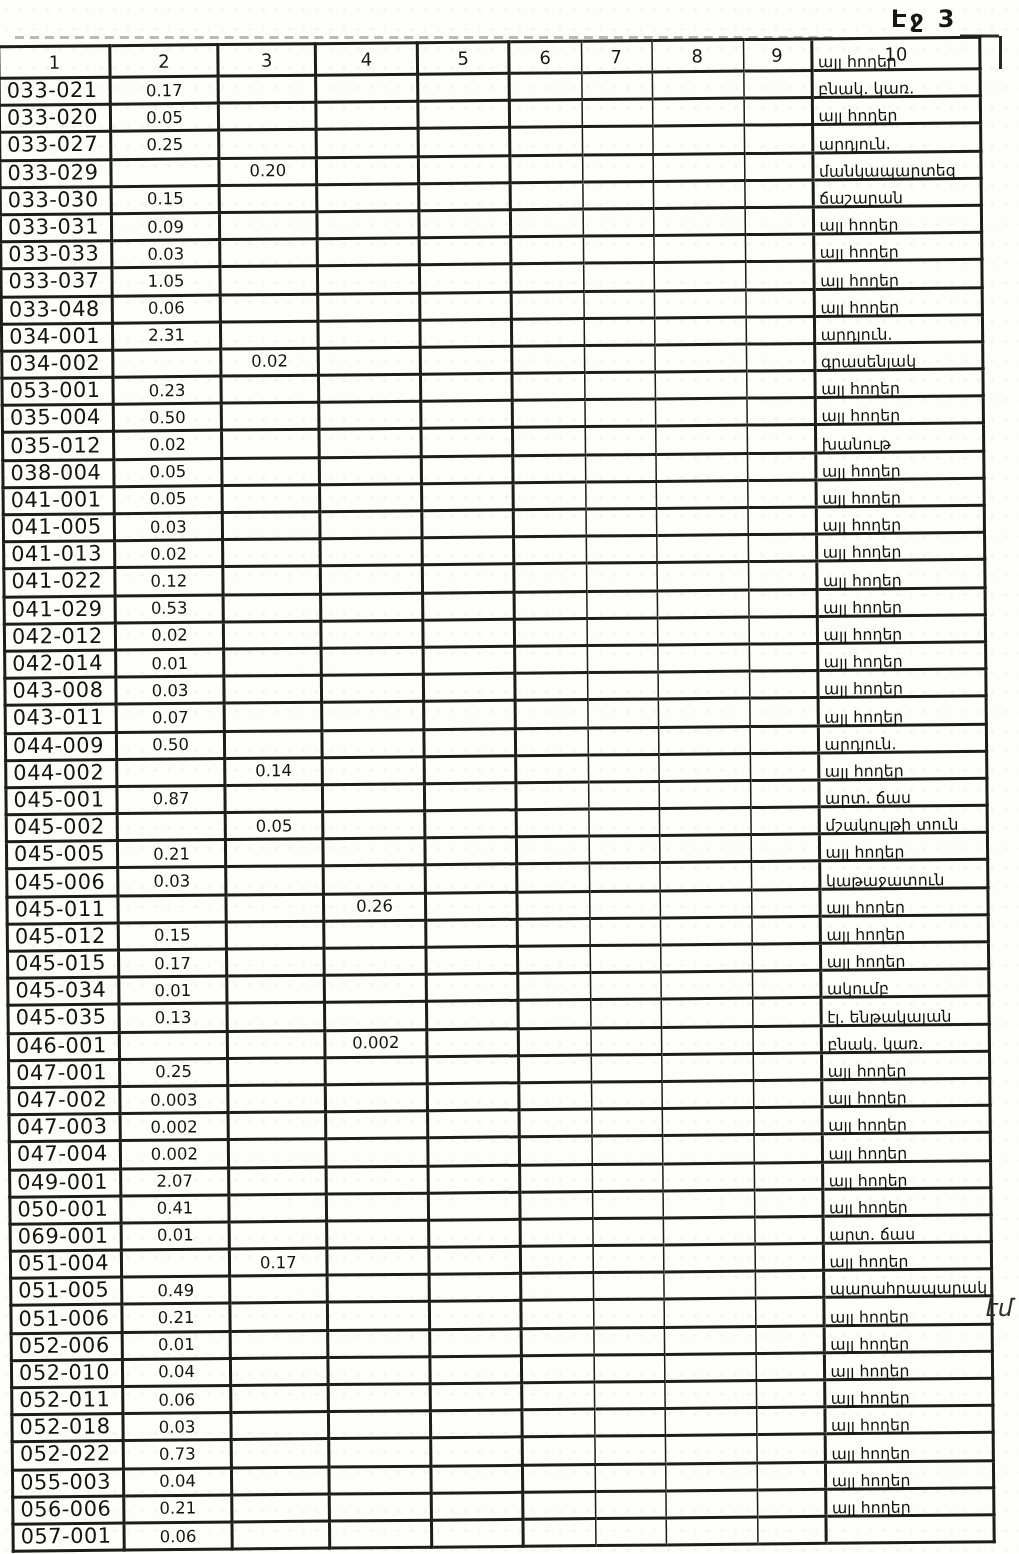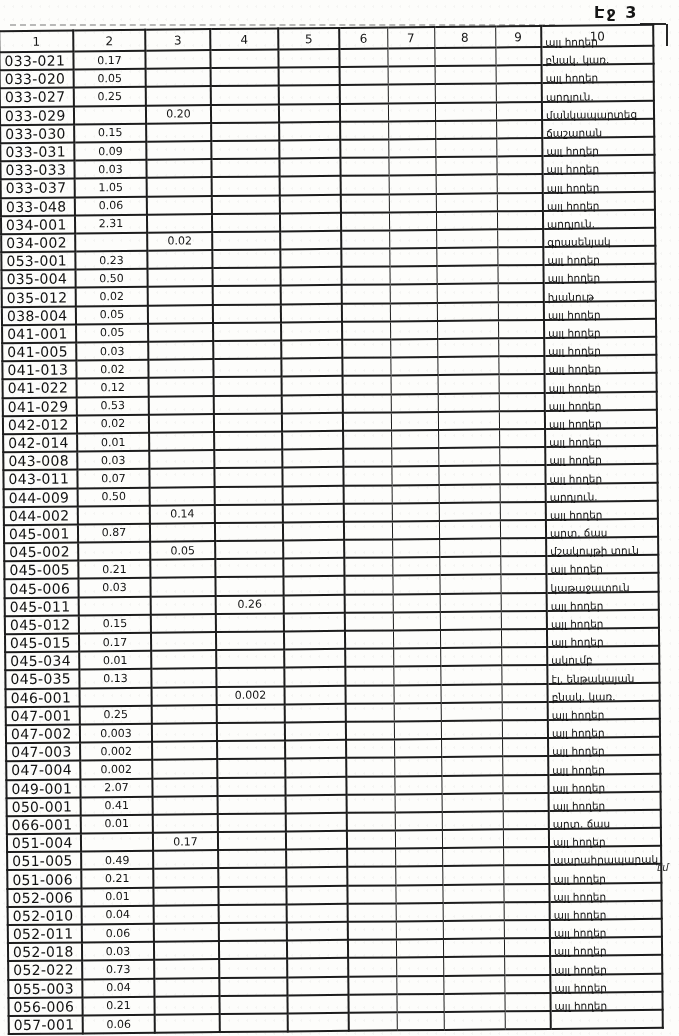--- a/index.html
+++ b/index.html
@@ -32,21 +32,21 @@
   tbody tr{height:18.2px;}
   td.code{font-size:14px;text-align:left;padding-left:4px;letter-spacing:0.3px;white-space:nowrap;}
   td.num{font-size:11px;text-align:center;white-space:nowrap;}
   td.c10{position:relative;}
   .c10label{
     position:absolute;left:3px;top:-12px;
     font-size:10.5px;line-height:12px;white-space:nowrap;color:#121212;
   }
   .margin-note{
     position:absolute;left:657px;top:862px;
-    font-size:10px;color:#2c2c2c;font-style:italic;
+    font-size:16px;color:#2c2c2c;font-style:italic;
   }
   .artifact-topline{
     position:absolute;left:10px;top:24px;width:545px;height:0;
     border-top:2px dashed rgba(30,30,30,0.30);
   }
   .artifact-corner-h{position:absolute;left:640px;top:23px;width:26px;height:2px;background:#2a2a2a;}
   .artifact-corner-v{position:absolute;left:666px;top:24px;width:2px;height:22px;background:#262626;}
 </style>
 </head>
 <body>
@@ -670,21 +670,21 @@
     <td></td>
     <td></td>
     <td></td>
     <td></td>
     <td></td>
     <td class="c10">
       <span class="c10label">այլ հողեր</span>
     </td>
   </tr>
           <tr>
-    <td class="code">066-001</td>
+    <td class="code">069-001</td>
     <td class="num">0.01</td>
     <td class="num"></td>
     <td class="num"></td>
     <td></td>
     <td></td>
     <td></td>
     <td></td>
     <td></td>
     <td class="c10">
       <span class="c10label">այլ հողեր</span>

